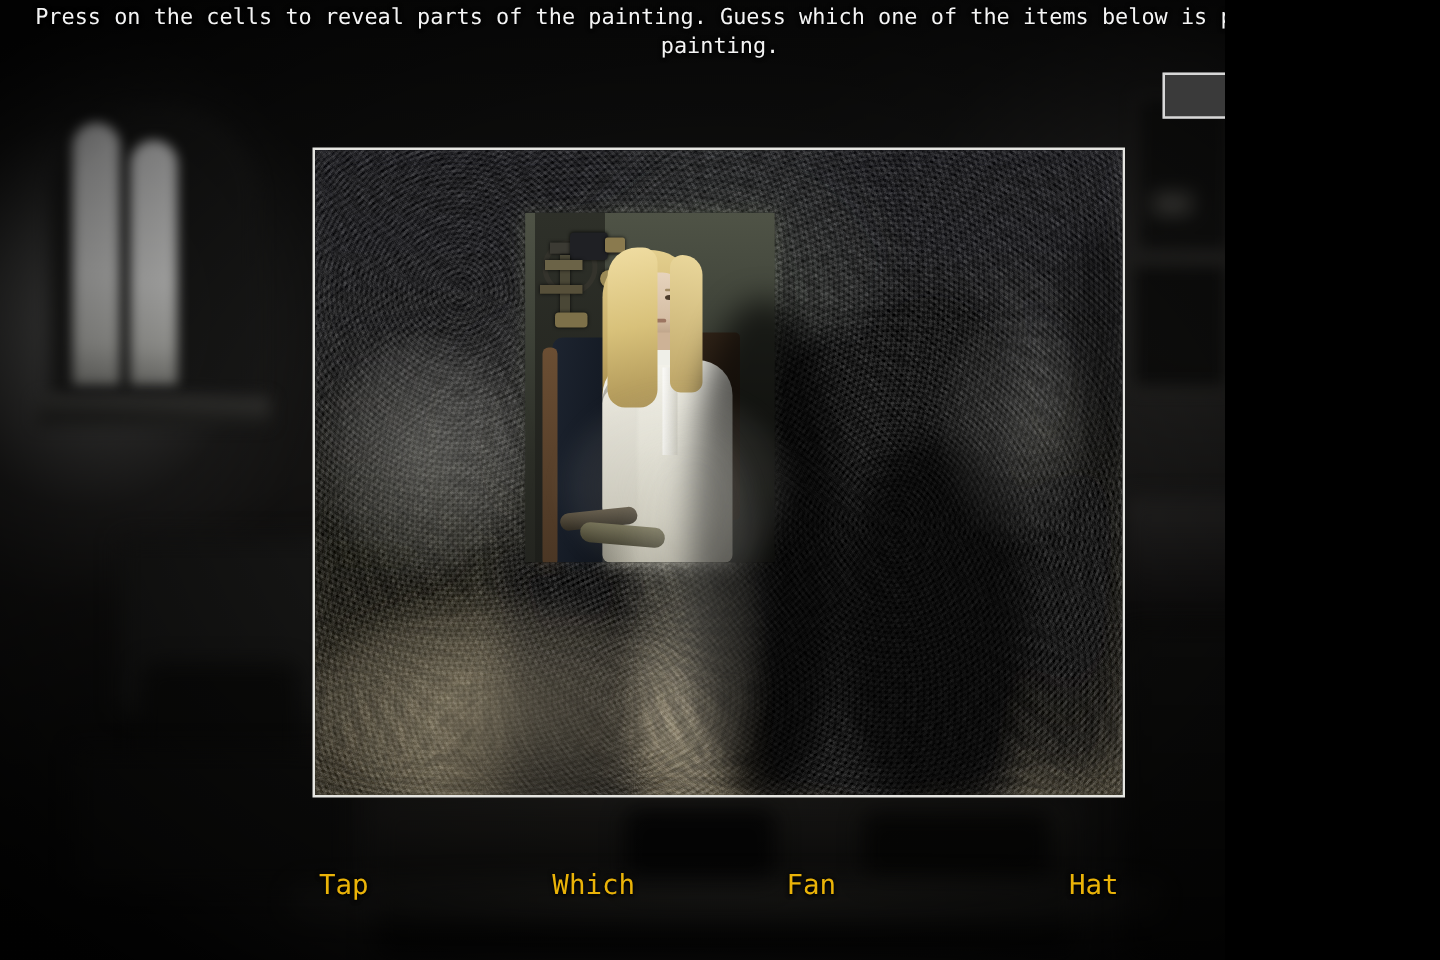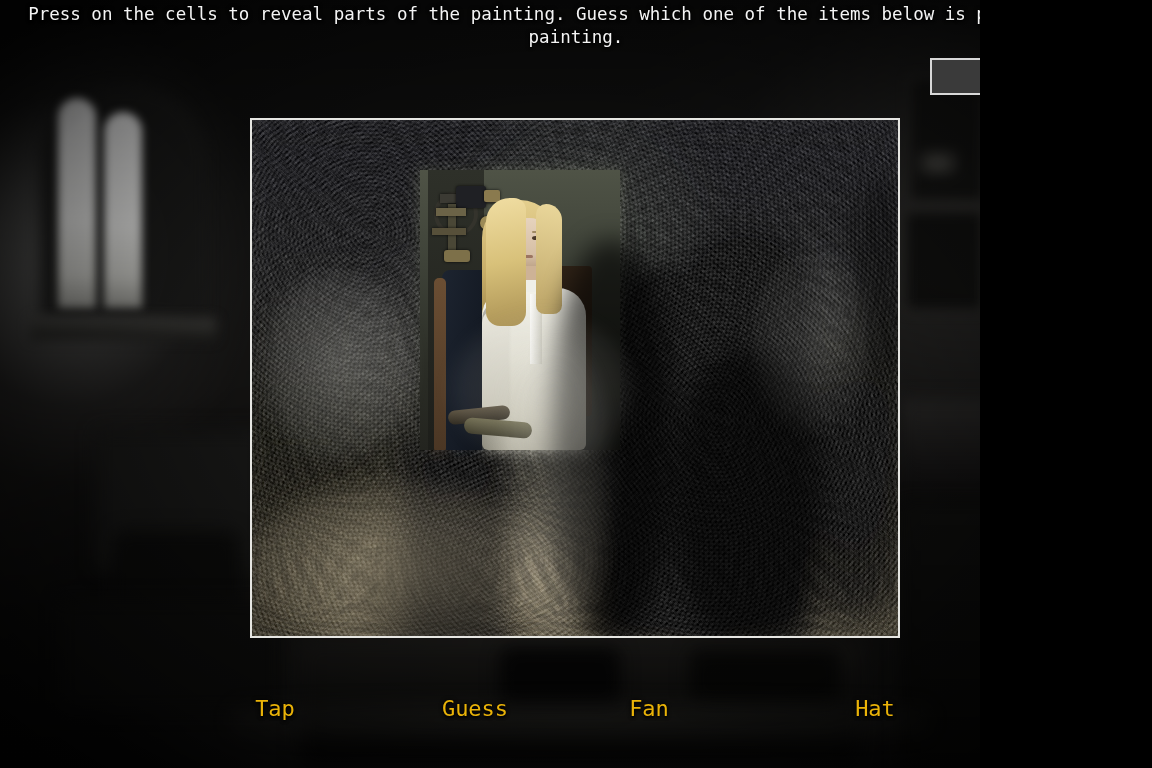--- a/index.html
+++ b/index.html
@@ -630,18 +630,18 @@
       <div class="sheen sheen-b"></div>
       <div class="sheen sheen-c"></div>
       <div class="sheen sheen-d"></div>
       <div class="sheen sheen-e"></div>
     </div>
   </div>
 
 
   <div class="options">
     <div class="option opt-0">Tap</div>
-    <div class="option opt-1">Guess</div>
+    <div class="option opt-1">Which</div>
     <div class="option opt-2">Fan</div>
     <div class="option opt-3">Hat</div>
   </div>
 
 </div>
 
 </body></html>

